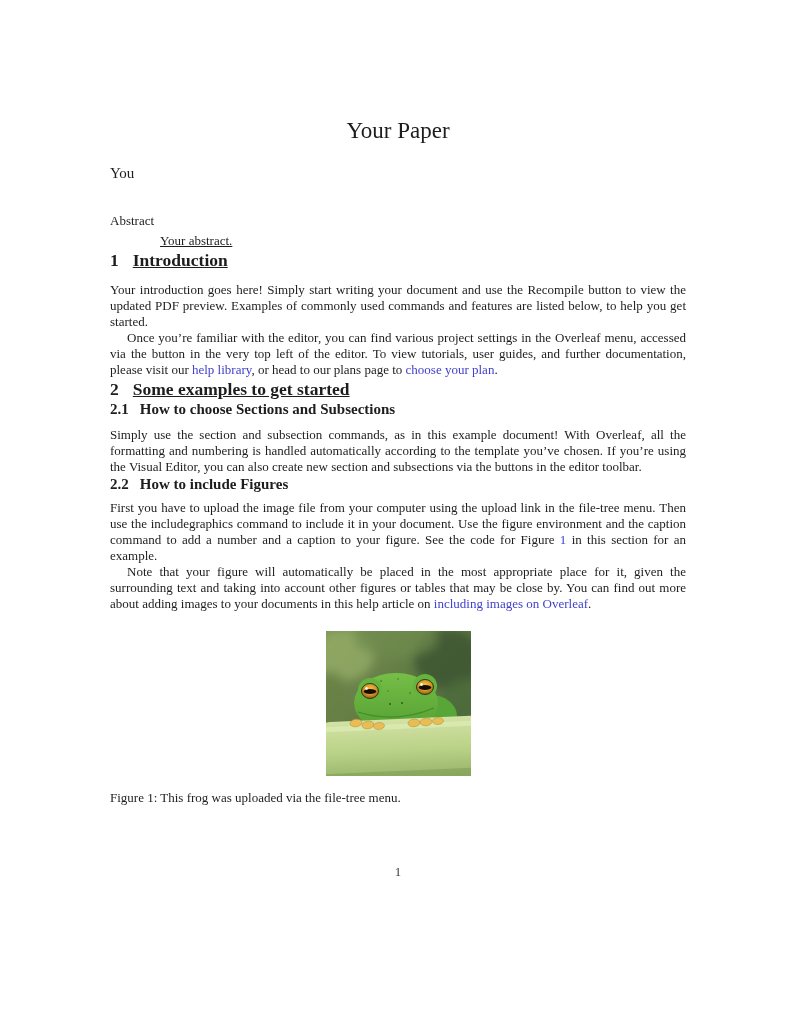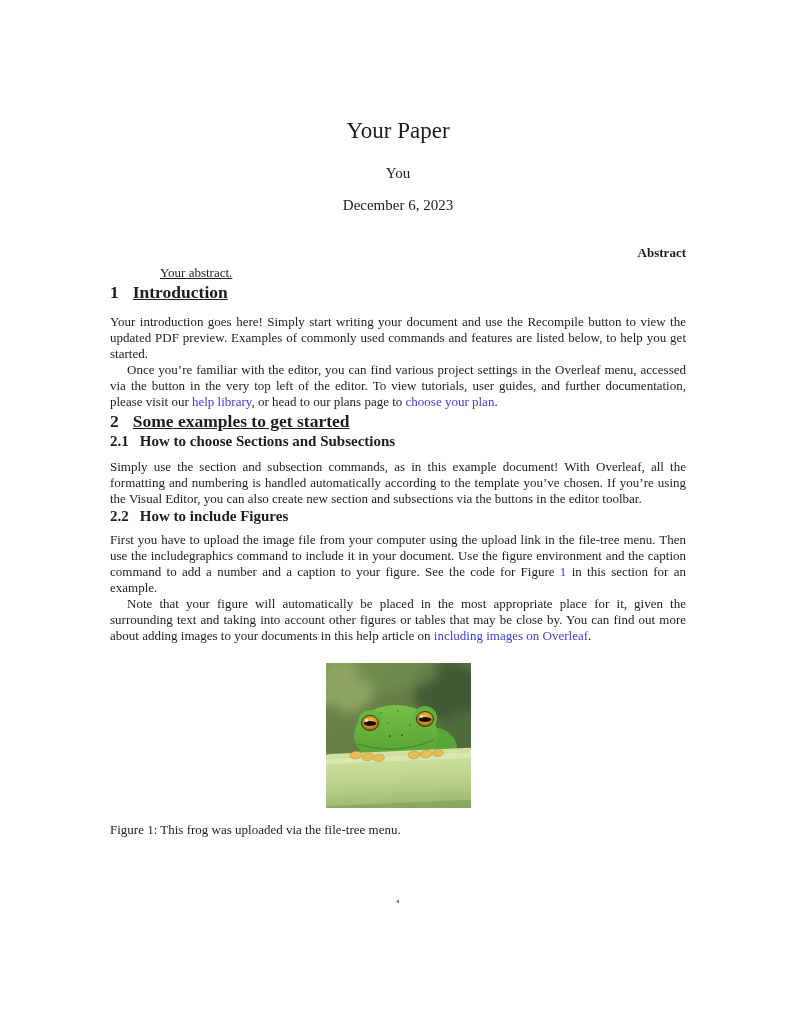--- a/index.html
+++ b/index.html
@@ -19,34 +19,33 @@
     margin: 116px 0 0 0;
     font-size: 23px;
     line-height: 30px;
     font-weight: normal;
     text-align: center;
   }
   .doc-author {
     margin: 18px 0 0 0;
     font-size: 15px;
     line-height: 18px;
-    text-align: center;
   }
   .doc-date {
     margin: 14px 0 0 0;
     font-size: 15px;
     line-height: 18px;
     text-align: center;
   }
   .abstract-heading {
     margin: 30px 0 0 0;
     font-size: 13px;
     line-height: 17px;
-    font-weight: bold;
-    text-align: right;
+    font-weight: normal;
+    text-align: left;
   }
   .abstract-body {
     margin: 4px 33px 0 33px;
     font-size: 13px;
     line-height: 16px;
     text-indent: 17px;
     text-decoration: underline;
   }
   h2.sec {
     font-size: 17.5px;
@@ -105,21 +104,20 @@
     color: #3c3c3c;
   }
 </style>
 </head>
 <body>
 
 <div class="page">
 
   <h1 class="doc-title">Your Paper</h1>
   <div class="doc-author">You</div>
-  <div class="doc-date">December 6, 2023</div>
 
   <div class="abstract-heading">Abstract</div>
   <div class="abstract-body">Your abstract.</div>
 
   <h2 class="sec sec1-h"><span class="sec-num">1</span><span>Introduction</span></h2>
 
   <p class="body-par first">Your introduction goes here! Simply start writing your document and use the Recompile button to view the updated PDF preview. Examples of commonly used commands and features are listed below, to help you get started.</p>
 
   <p class="body-par indent"><span>Once you’re familiar with the editor, you can find various project settings in the Overleaf menu, accessed via the button in the very top left of the editor. To view tutorials, user guides, and further documentation, please visit our </span><a class="doclink">help library</a><span>, or head to our plans page to </span><a class="doclink">choose your plan</a><span>.</span></p>
 

